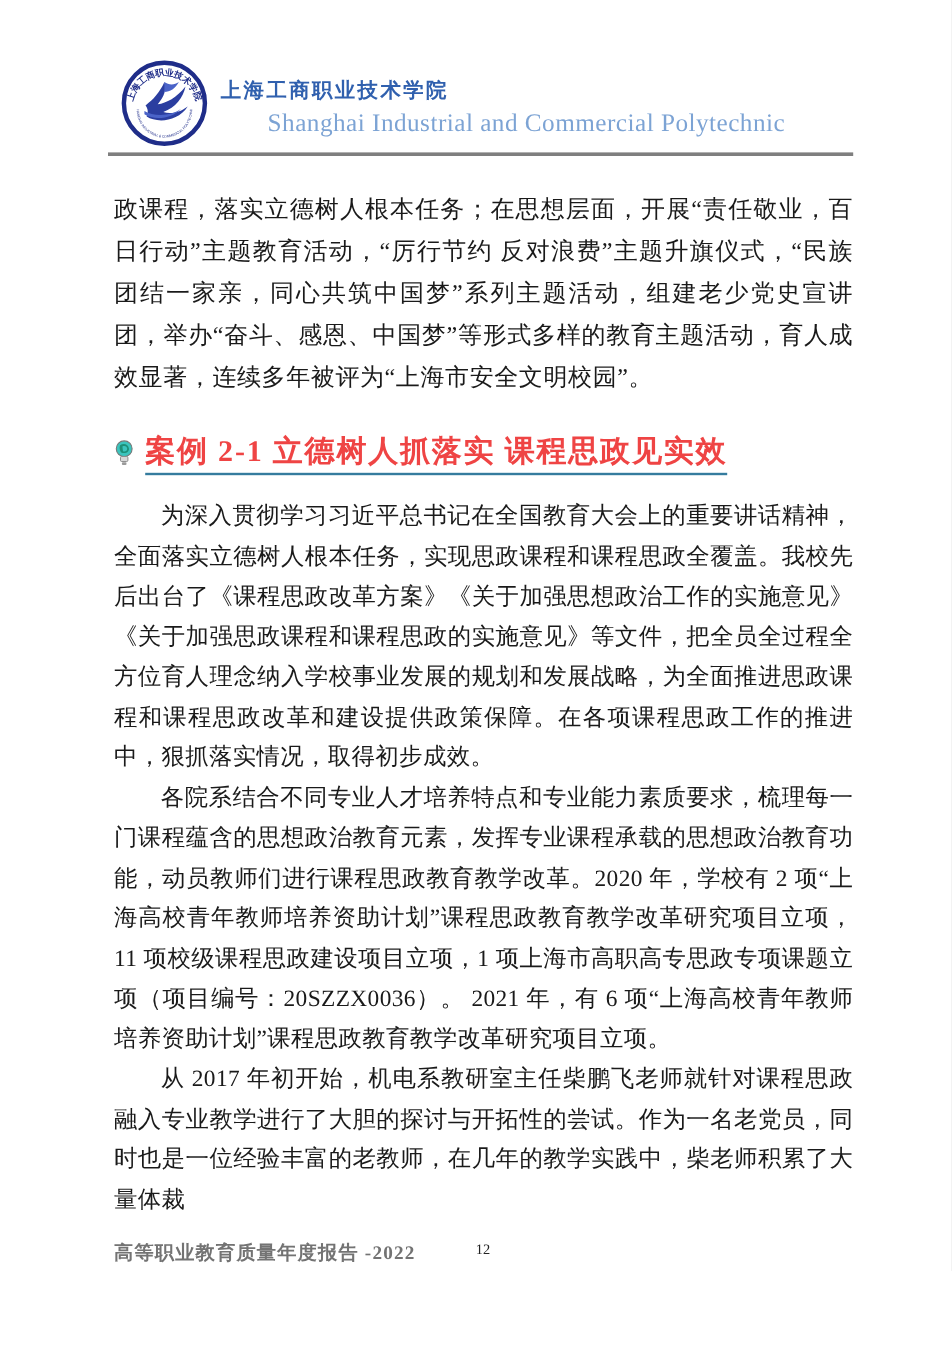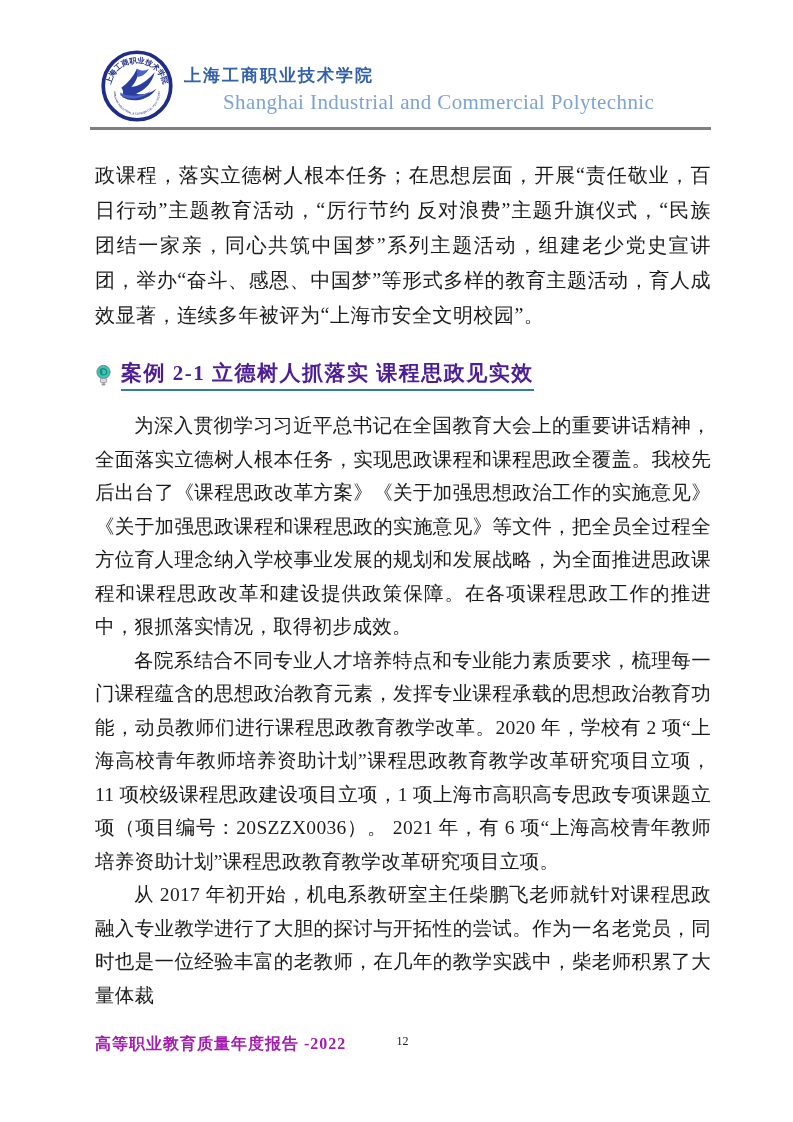--- a/index.html
+++ b/index.html
@@ -45,32 +45,32 @@
     text-align:justify; text-justify:inter-ideograph;
     text-indent:2em;
     letter-spacing:0.3px;
   }
   .case-heading-row {
     margin-top:26px; margin-bottom:18px;
     display:flex; align-items:center; gap:9px;
   }
   .bulb { flex:0 0 auto; width:17px; height:23px; }
   .case-heading {
-    font-size:21px; font-weight:bold; color:#4c1d95;
+    font-size:25px; font-weight:bold; color:#ef4444;
     letter-spacing:1.5px;
     border-bottom:2.5px solid #357C9E;
     padding-bottom:2px;
   }
   
   .footer {
     position:absolute; left:95px; right:83px; top:1034px;
     display:flex; align-items:flex-start;
   }
   .footer-title {
-    font-size:16px; font-weight:bold; color:#a21caf;
+    font-size:16px; font-weight:bold; color:#737373;
     letter-spacing:1px;
   }
   .page-number {
     position:absolute; left:0; right:0; text-align:center;
     font-size:12px; color:#222;
   }
 </style>
 </head>
 <body>
 

